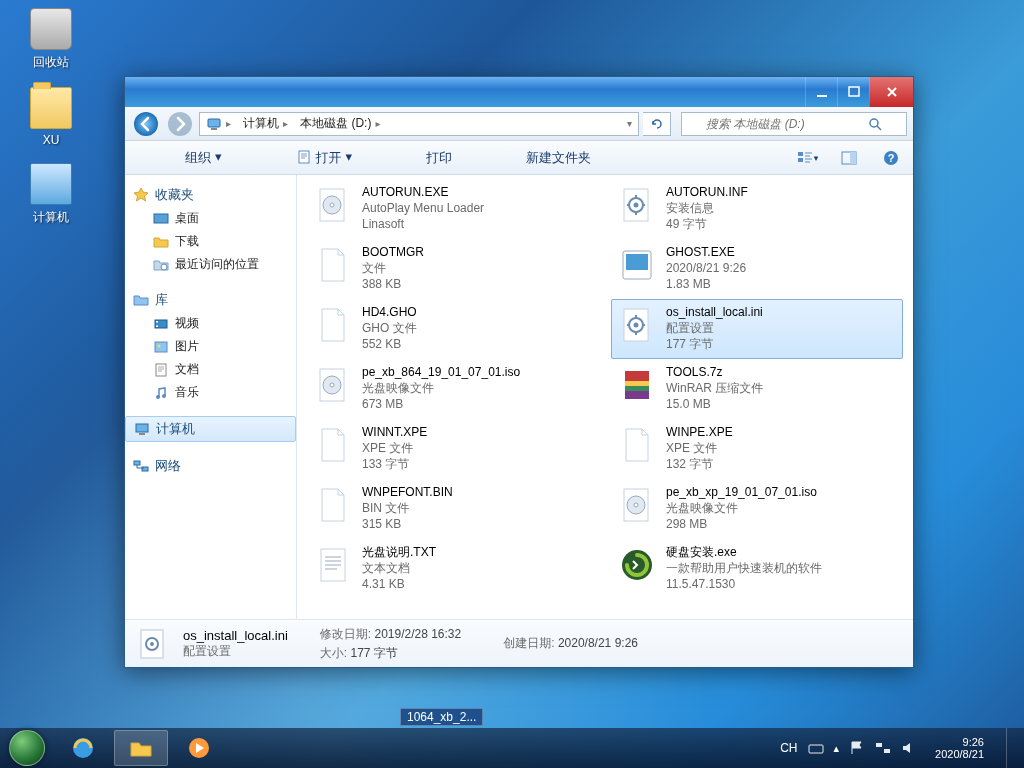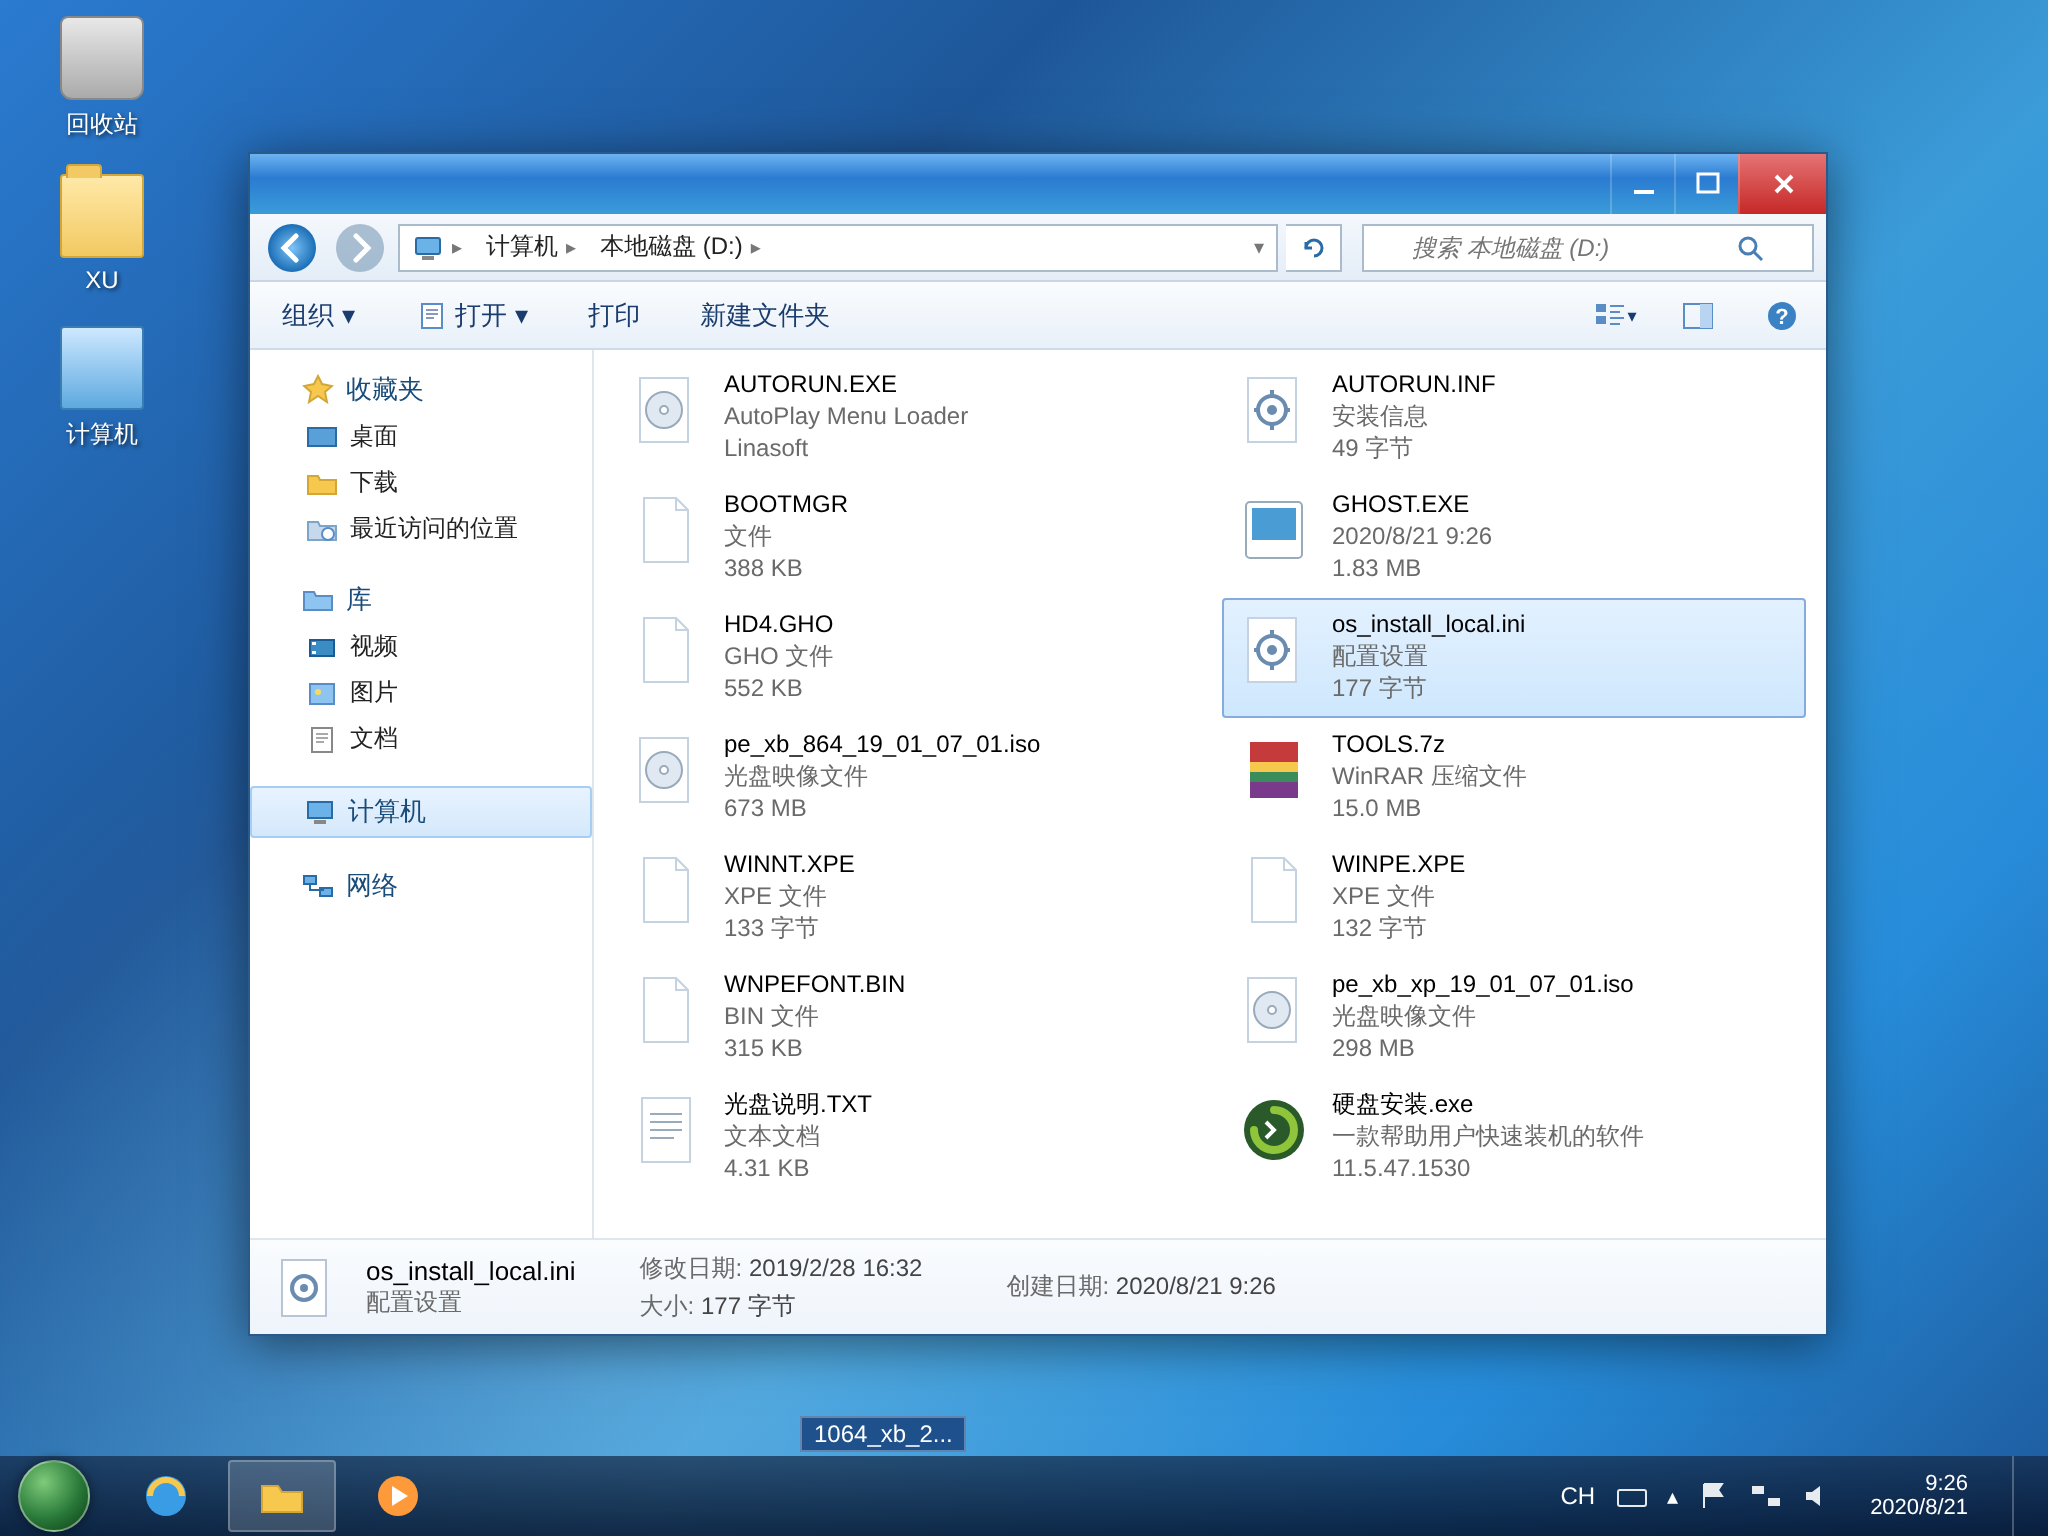--- a/index.html
+++ b/index.html
@@ -23,27 +23,27 @@
 .nav-btn { width: 30px; height: 26px; display: flex; align-items: center; justify-content: center; border-radius: 3px; }
 .nav-btn.back, .nav-btn.fwd { width: 30px; height: 30px; }
 .nav-btn.back svg, .nav-btn.fwd svg { width: 28px; height: 28px; }
 .address { flex: 1; height: 24px; background: #fff; border: 1px solid #abc; display: flex; align-items: center; font-size: 12px; color: #222; }
 .address .crumb { padding: 0 6px; display: flex; align-items: center; gap: 4px; height: 100%; cursor: pointer; }
 .address .sep { color: #777; font-size: 10px; }
 .refresh-btn { width: 28px; height: 24px; border: 1px solid #abc; border-left: none; display:flex; align-items:center; justify-content:center; background:#fff;}
 .search { width: 226px; height: 24px; background: #fff; border: 1px solid #abc; display: flex; align-items: center; padding: 0 24px; margin-left: 6px; }
 .search input { flex: 1; border: none; outline: none; font-size: 12px; font-style: italic; color: #888; }
 .toolbar { height: 34px; background: linear-gradient(#fafcfe, #e8f0f9); border-bottom: 1px solid #d0dbe8; display: flex; align-items: center; padding: 0 10px; gap: 18px; font-size: 13px; color: #1a3c6e; }
-.toolbar .titem { display: flex; align-items: center; gap: 4px; cursor: pointer; padding: 3px 6px; border-radius: 2px; }
+.toolbar .titem { display: flex; align-items: flex-start; gap: 4px; cursor: pointer; padding: 3px 6px; border-radius: 2px; margin-left: 44px; }
 .toolbar .spacer { flex: 1; }
 .toolbar .iconbtn { width: 24px; height: 24px; display: flex; align-items: center; justify-content: center; cursor:pointer; border-radius:2px;}
 .body { flex: 1; display: flex; min-height: 0; }
 .sidebar { width: 172px; background: #fff; border-right: 1px solid #e0e6ee; padding: 8px 0; overflow: auto; }
 .side-group { margin-bottom: 12px; }
-.side-head { display: flex; align-items: center; gap: 6px; padding: 3px 26px; font-size: 13px; color: #1a4c7a; cursor: pointer; }
+.side-head { display: flex; align-items: center; gap: 6px; padding: 3px 8px; font-size: 13px; color: #1a4c7a; cursor: pointer; }
 .side-item { display: flex; align-items: center; gap: 6px; padding: 3px 10px 3px 28px; font-size: 12px; color: #222; cursor: pointer; }
 .side-item.selected, .side-head.selected { background: linear-gradient(#e8f3ff, #d4e8fb); border: 1px solid #a6cef5; border-radius: 2px; }
 .side-icon { width: 16px; height: 16px; flex-shrink: 0; }
 .content { flex: 1; background: #fff; overflow: auto; padding: 4px 10px; }
 .file-grid { display: grid; grid-template-columns: 1fr 1fr; gap: 0px 12px; }
 .file-item { display: flex; gap: 8px; padding: 4px; border: 1px solid transparent; border-radius: 2px; cursor: pointer; height: 60px; }
 .file-item.selected { background: linear-gradient(#e3f1ff, #cee7fd); border: 1px solid #84acdd; }
 .file-icon { width: 42px; height: 42px; flex-shrink: 0; display:flex; align-items:center; justify-content:center;}
 .file-icon svg { width: 40px; height: 40px; }
 .file-info { display: flex; flex-direction: column; font-size: 12px; line-height: 1.35; min-width: 0; }
@@ -261,20 +261,28 @@
             </svg>
             <span>图片</span>
           </div>
         <div class="side-item">
             <svg class="side-icon" viewBox="0 0 16 16">
               <rect x="3" y="2" width="10" height="12" fill="#fff" stroke="#888"></rect>
               <path d="M5 5h6M5 7h6M5 9h4" stroke="#aaa"></path>
             </svg>
             <span>文档</span>
           </div>
+        <div class="side-item">
+            <svg class="side-icon" viewBox="0 0 16 16">
+              <path d="M6 12 V4 l6-1 v8" fill="none" stroke="#5a8cc5" stroke-width="1.5"></path>
+              <circle cx="5" cy="12" r="2" fill="#5a8cc5"></circle>
+              <circle cx="11" cy="11" r="2" fill="#5a8cc5"></circle>
+            </svg>
+            <span>音乐</span>
+          </div>
       </div>
       <div class="side-group">
         <div class="side-head selected">
             <svg class="side-icon" viewBox="0 0 16 16">
               <rect x="2" y="3" width="12" height="8" fill="#6ab2e7" stroke="#2a6aa5"></rect>
               <rect x="5" y="12" width="6" height="2" fill="#888"></rect>
             </svg>
             <span>计算机</span>
           </div>
       </div>

